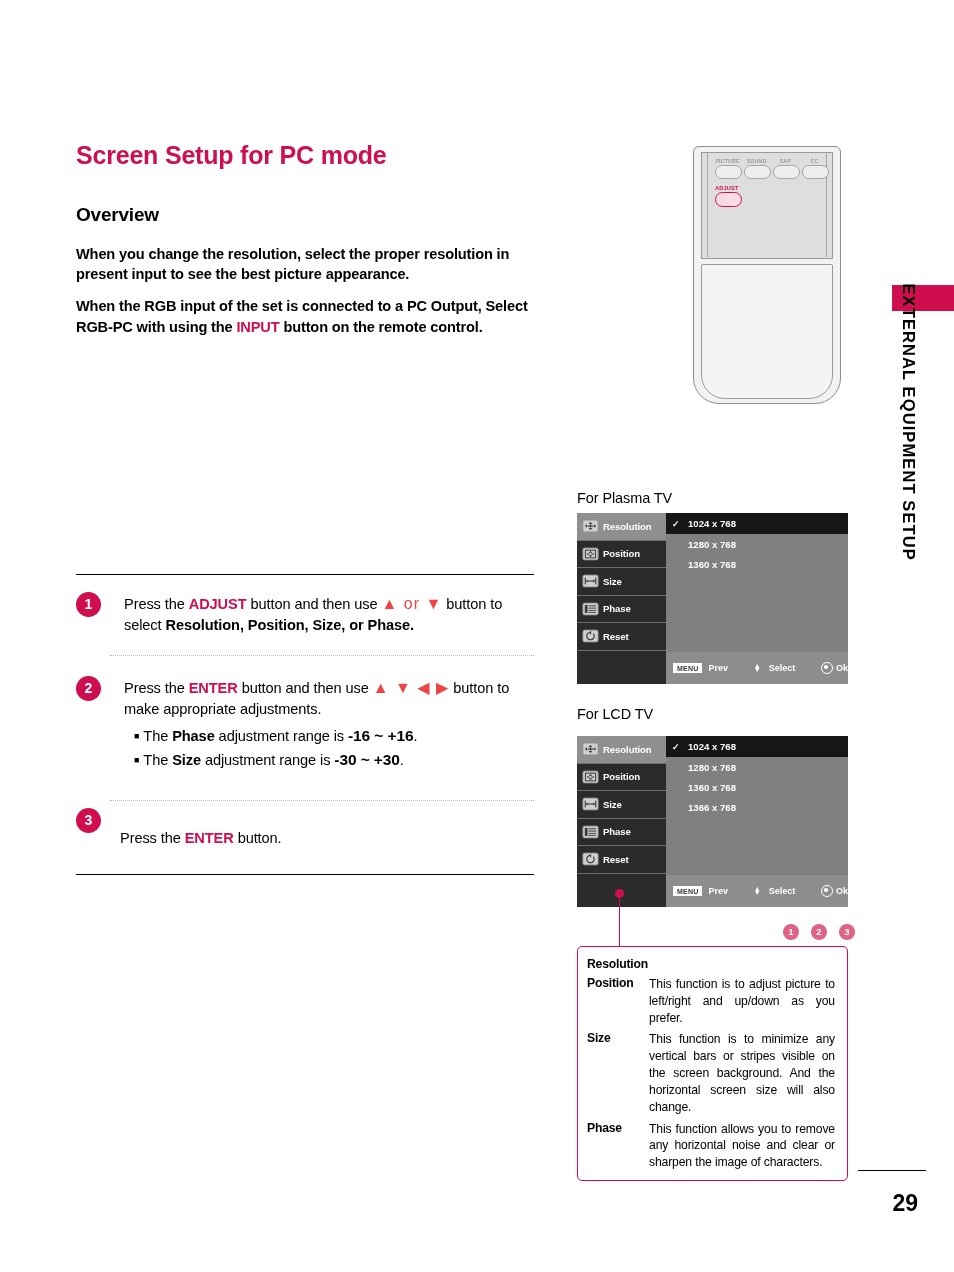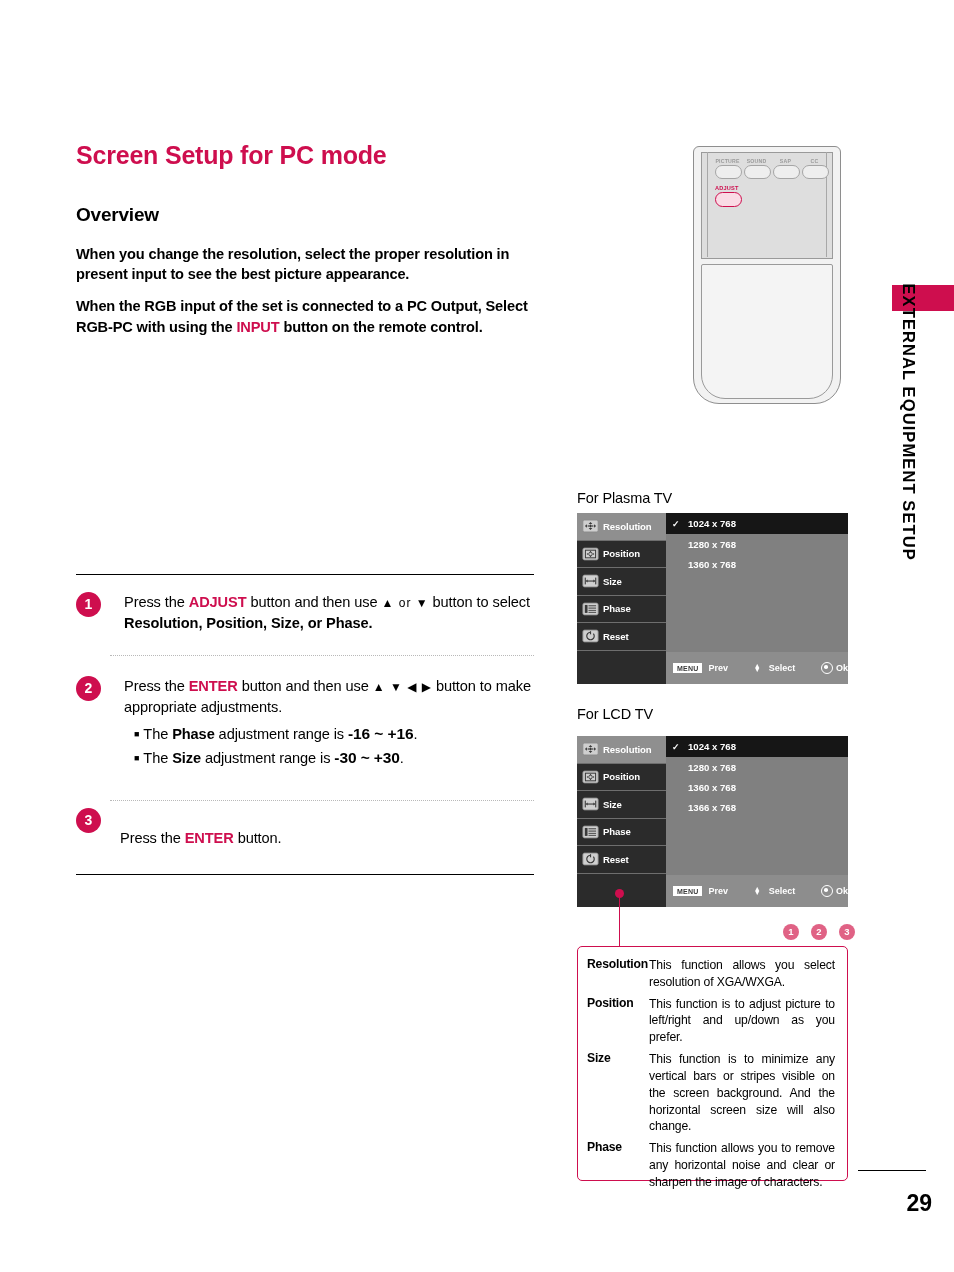--- a/index.html
+++ b/index.html
@@ -92,21 +92,21 @@
     line-height: 25px;
   }
   .step-body {
     margin-left: 48px;
     font-size: 14.6px;
     line-height: 1.45;
     letter-spacing: -0.1px;
   }
   .step3 .step-body { padding-top: 20px; margin-left: 44px; }
   .step-body b { font-weight: bold; }
-  .arrow { color: #000000; font-size: 12px; letter-spacing: 1px; margin-top: 36px; }
+  .arrow { color: #ef4444; font-size: 16px; letter-spacing: 1px; margin-top: 36px; }
   .bullets { margin: 4px 0 0 10px; }
   .bullet-line {
     font-size: 14.6px;
     line-height: 1.5;
   }
   .sq { font-size: 9px; vertical-align: 2px; margin-right: 4px; }
   .rng { font-weight: bold; font-size: 15.5px; }
 
   
   .tab-block {
@@ -130,21 +130,21 @@
 
   
   .page-rule {
     position: absolute;
     right: 28px; bottom: 101px;
     width: 68px; height: 0;
     border-top: 1.5px solid #000;
   }
   .page-num {
     position: absolute;
-    right: 22px; bottom: 55px;
+    right: 36px; bottom: 55px;
     font-size: 23px;
     font-weight: bold;
   }
 
   
   .remote {
     position: absolute;
     left: 693px; top: 146px;
     width: 148px; height: 258px;
   }
@@ -684,21 +684,20 @@
 
   <div class="marker-row">
     <div class="marker">1</div>
     <div class="marker">2</div>
     <div class="marker">3</div>
   </div>
 
   <div class="desc-box">
     <div class="desc-row">
       <div class="desc-term">Resolution</div>
-      <div class="desc-text">This function allows you select resolution of XGA/WXGA.</div>
     </div>
     <div class="desc-row">
       <div class="desc-term">Position</div>
       <div class="desc-text">This function is to adjust picture to left/right and up/down as you prefer.</div>
     </div>
     <div class="desc-row">
       <div class="desc-term">Size</div>
       <div class="desc-text">This function is to minimize any vertical bars or stripes visible on the screen background. And the horizontal screen size will also change.</div>
     </div>
     <div class="desc-row">

